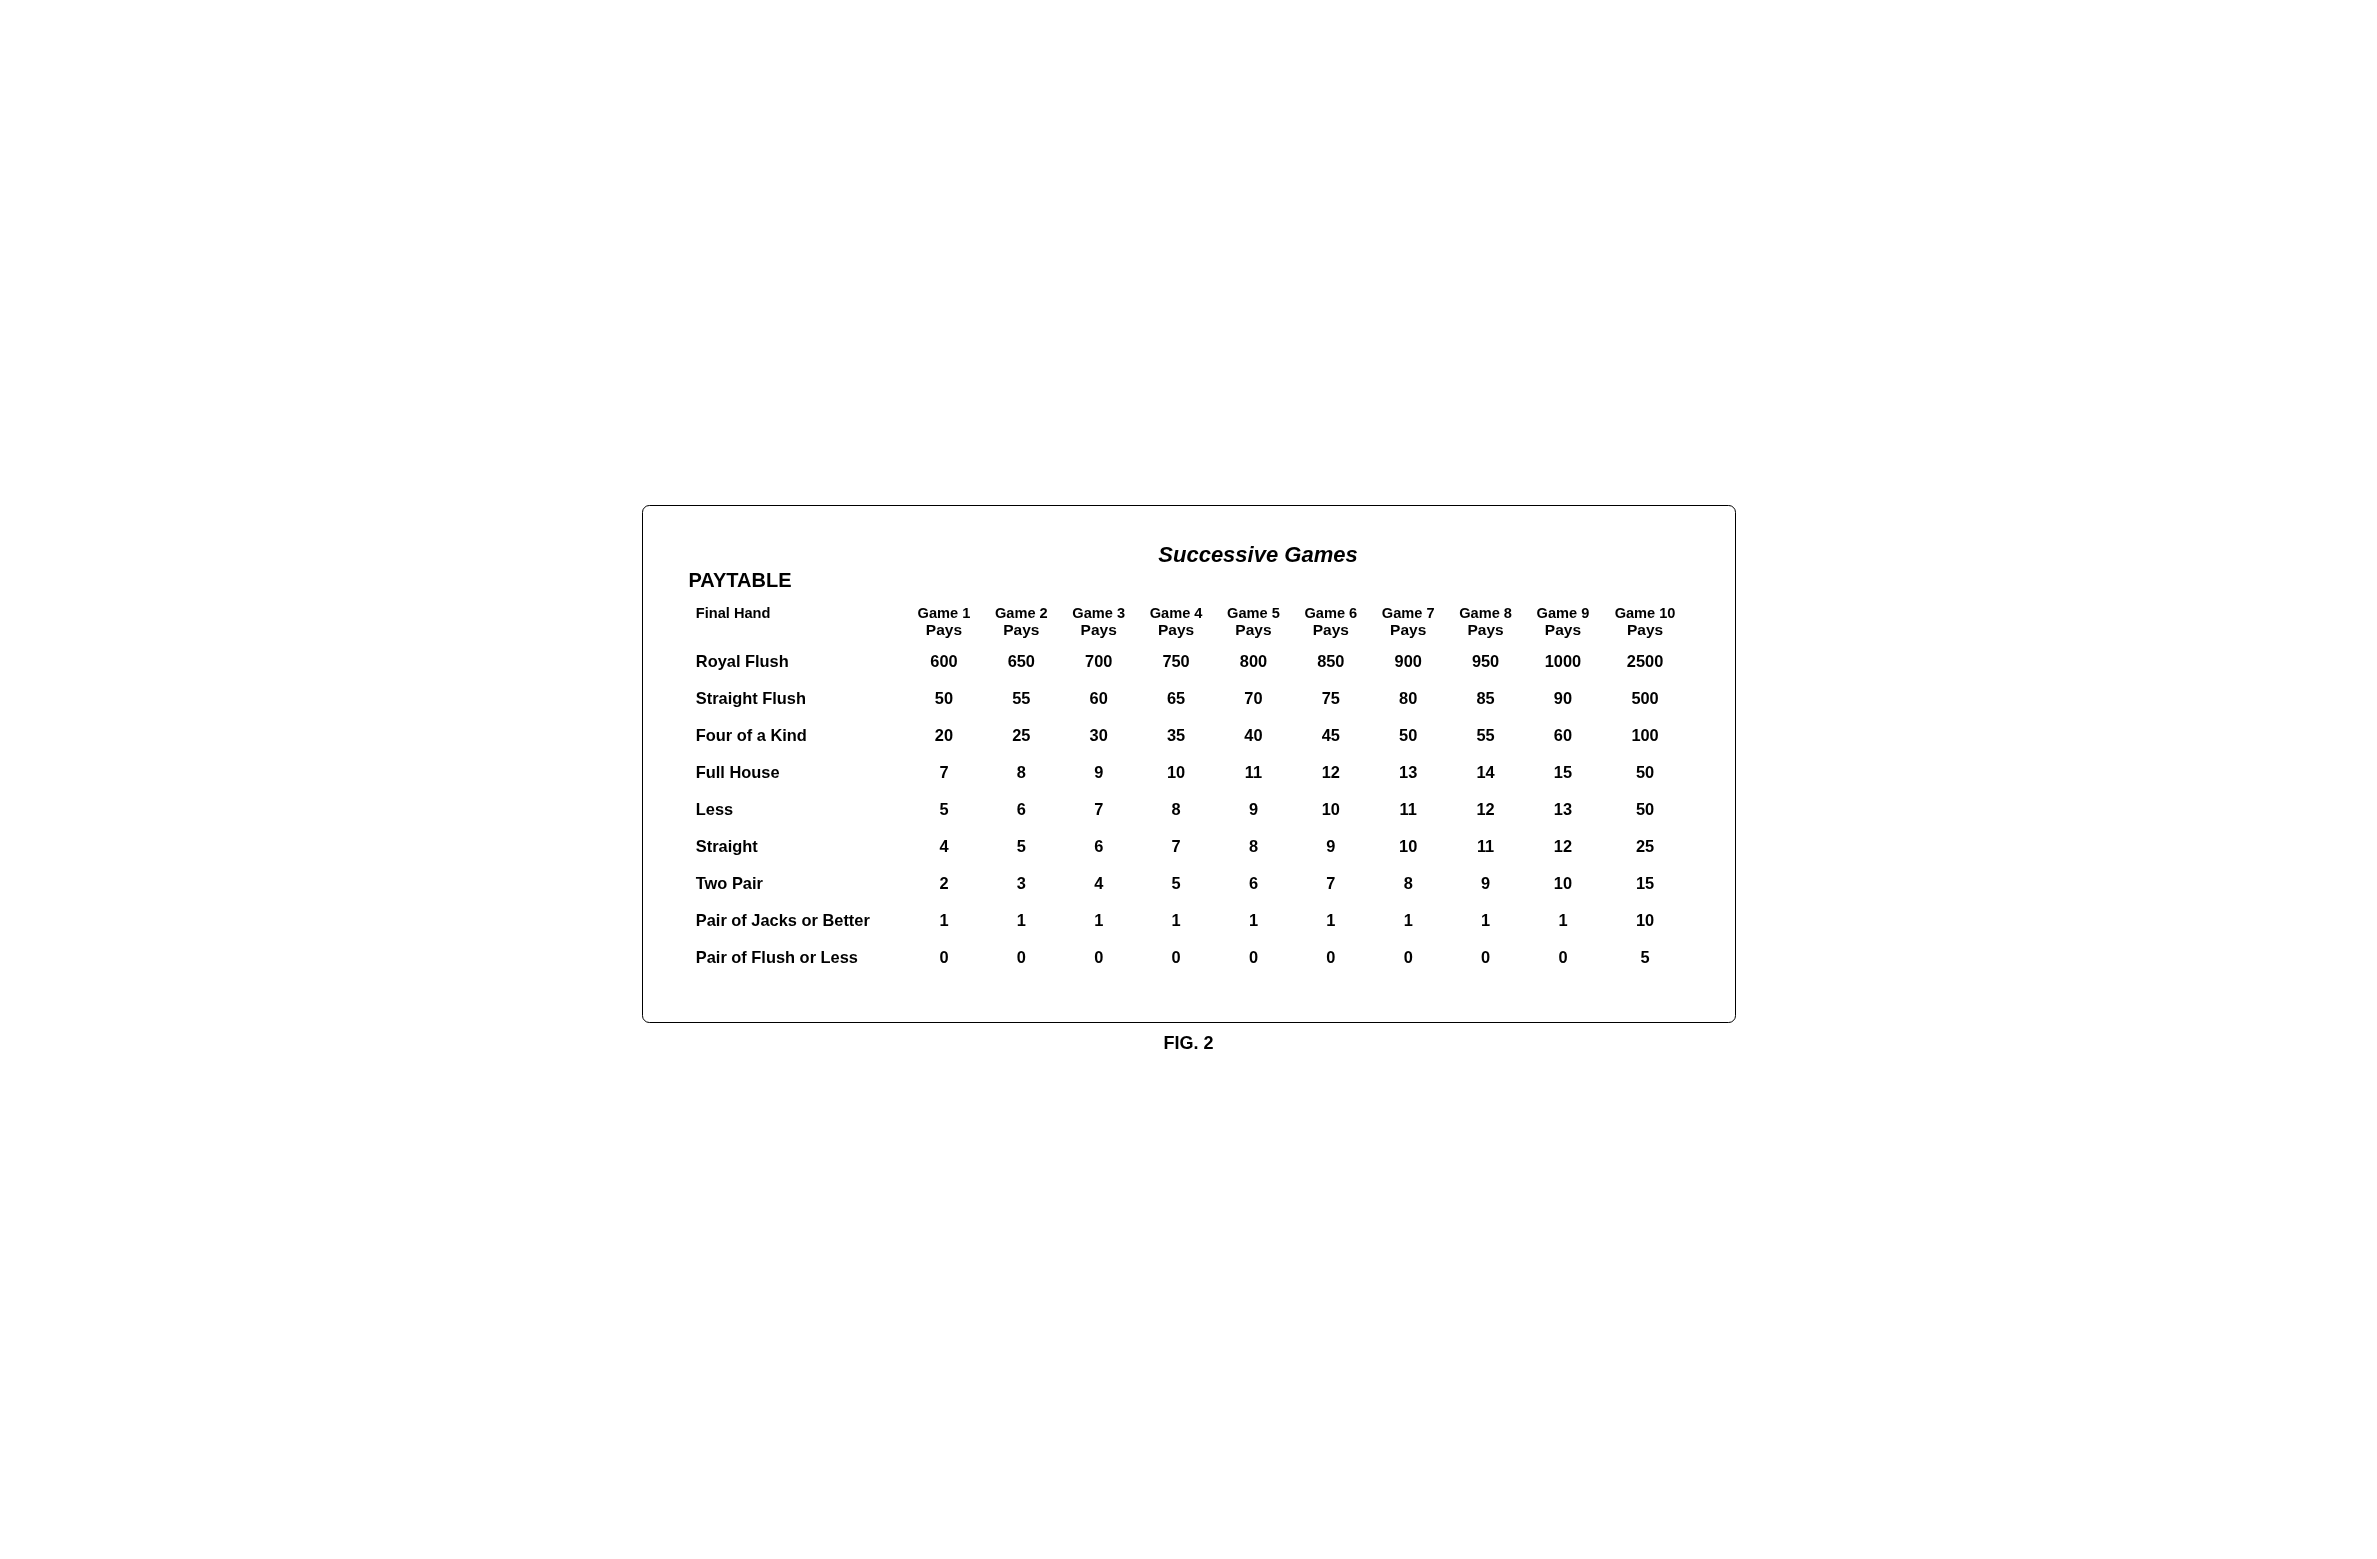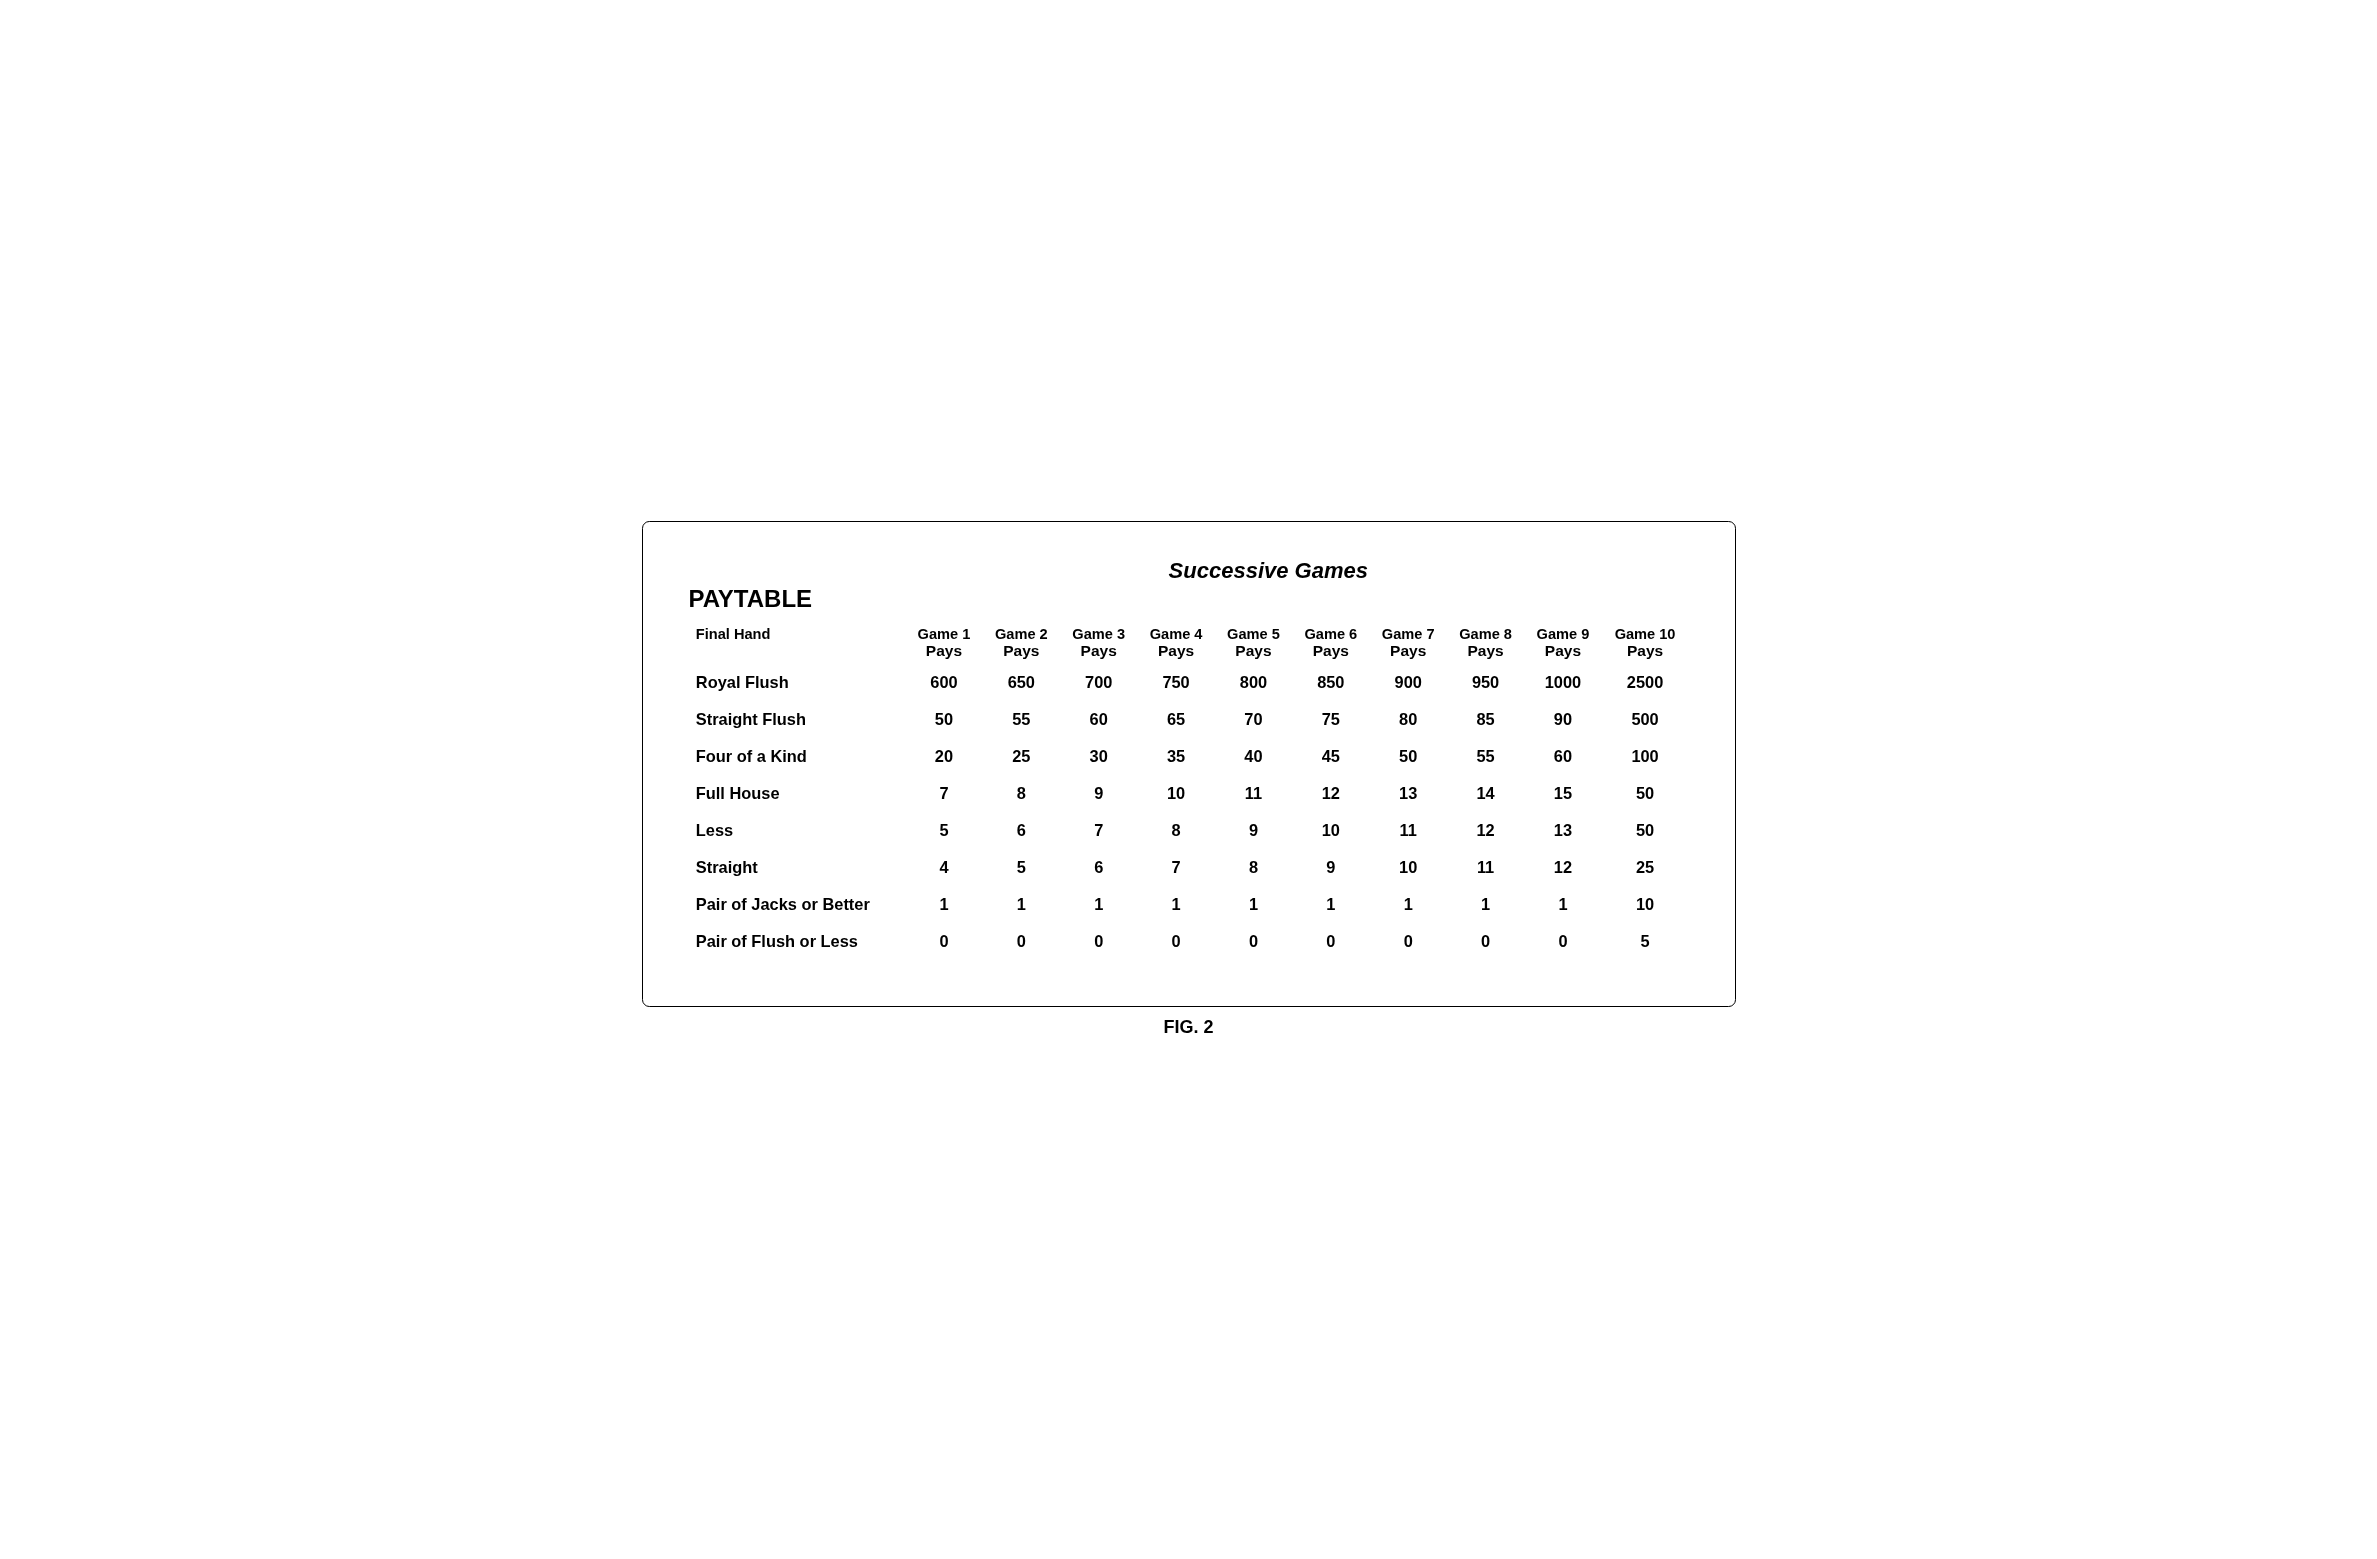--- a/index.html
+++ b/index.html
@@ -35,21 +35,21 @@
       background: #fff;
     }
 
     .header-section {
       display: flex;
       align-items: flex-start;
       margin-bottom: 9px;
     }
 
     .paytable-label {
-      font-size: 24px;
+      font-size: 20px;
       font-weight: bold;
       font-family: Arial, Helvetica, sans-serif;
       margin-right: 36px;
       padding-top: 27px;
     }
 
     .successive-games-section {
       display: flex;
       flex-direction: column;
       align-items: center;
@@ -231,20 +231,33 @@
             <td>6</td>
             <td>7</td>
             <td>8</td>
             <td>9</td>
             <td>10</td>
             <td>11</td>
             <td>12</td>
             <td>25</td>
           </tr>
           <tr>
+            <td class="hand-name">Two Pair</td>
+            <td>2</td>
+            <td>3</td>
+            <td>4</td>
+            <td>5</td>
+            <td>6</td>
+            <td>7</td>
+            <td>8</td>
+            <td>9</td>
+            <td>10</td>
+            <td>15</td>
+          </tr>
+          <tr>
             <td class="hand-name">Pair of Jacks or Better</td>
             <td>1</td>
             <td>1</td>
             <td>1</td>
             <td>1</td>
             <td>1</td>
             <td>1</td>
             <td>1</td>
             <td>1</td>
             <td>1</td>

